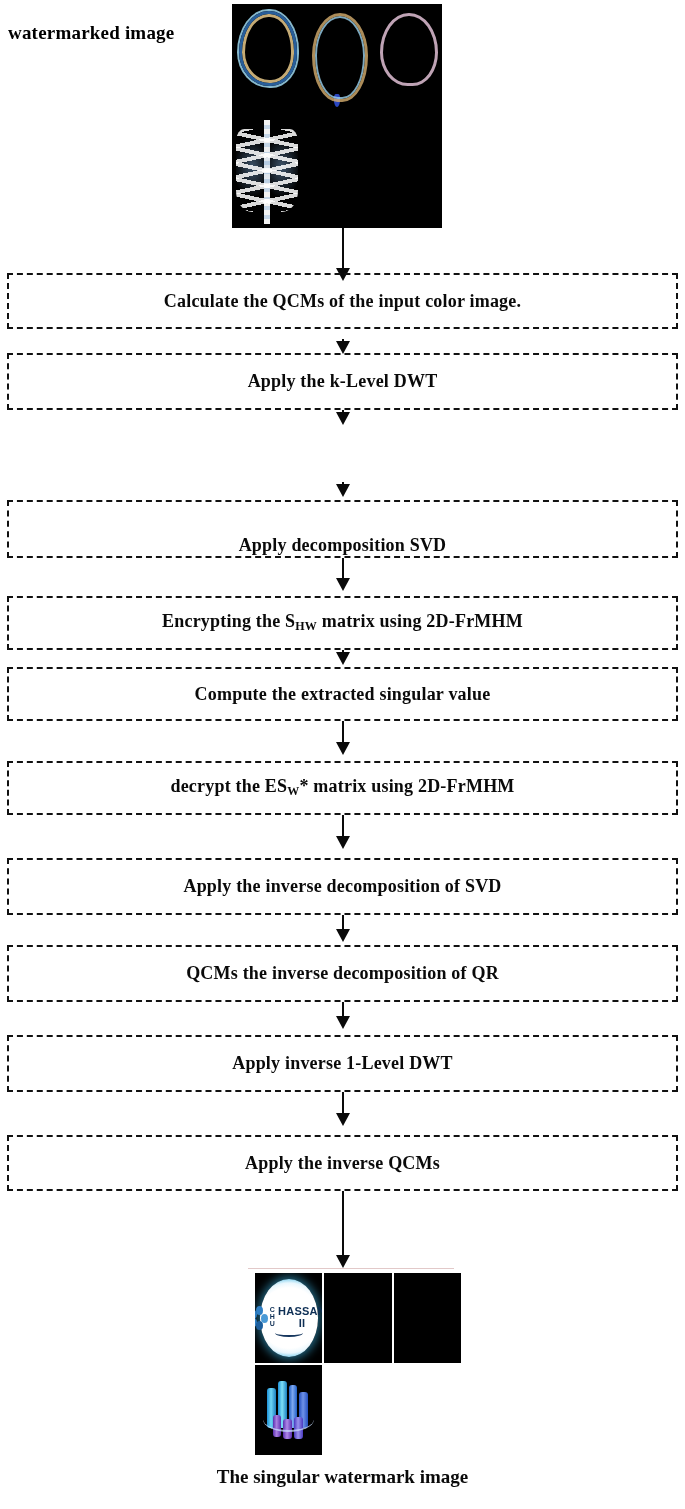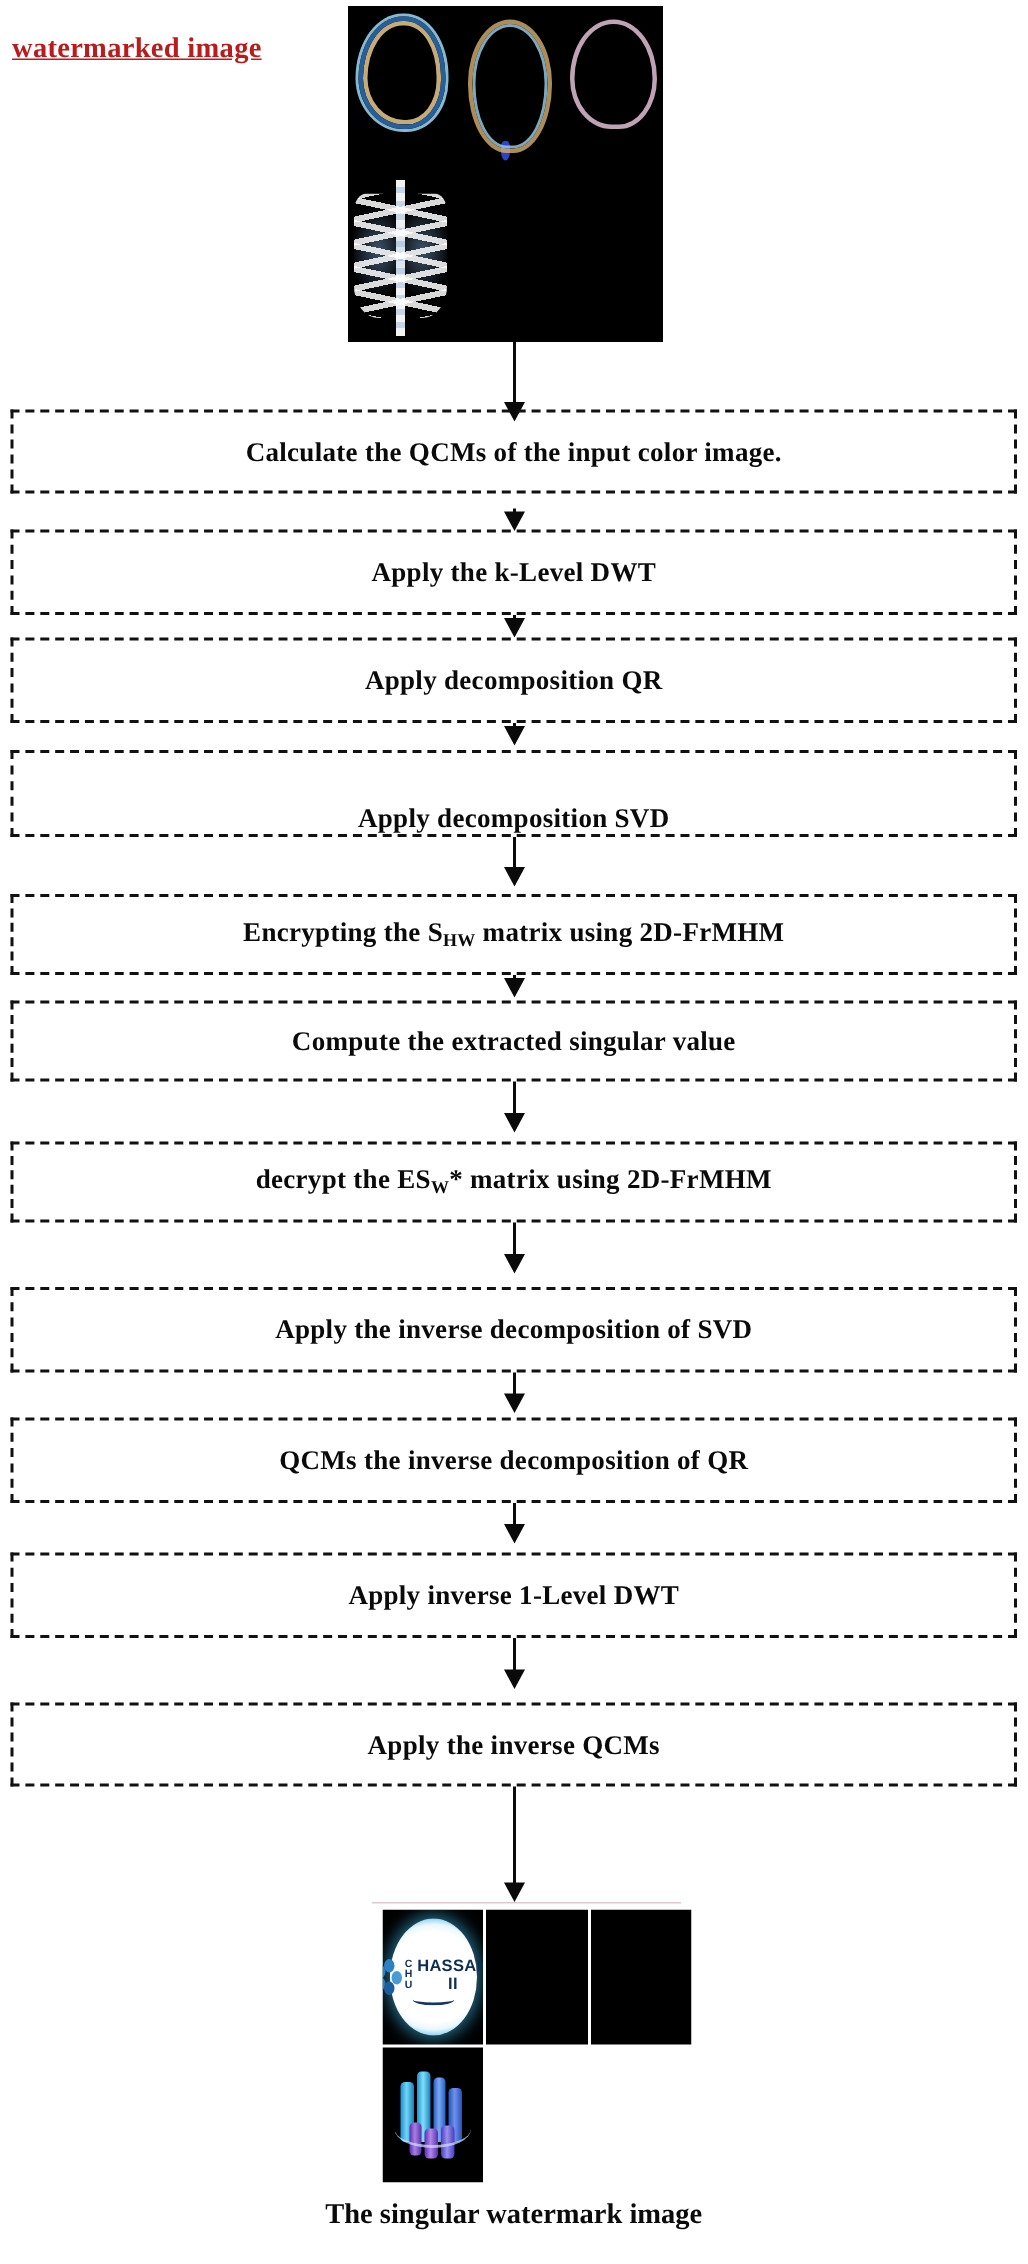--- a/index.html
+++ b/index.html
@@ -18,24 +18,23 @@
     overflow: hidden;
   }
 
   
   .side-caption {
     position: absolute;
     left: 8px;
     top: 22px;
     font-size: 19px;
     font-weight: bold;
-    color: #b91c1c;
+    color: #000000;
     letter-spacing: .2px;
     white-space: nowrap;
-    text-decoration: underline;
   }
 
   
   .img-grid {
     position: absolute;
     display: grid;
     grid-template-columns: 1fr 1fr 1fr;
     grid-template-rows: 1fr 1fr;
     background: #000;
     overflow: hidden;
@@ -282,23 +281,20 @@
   <div class="connector" style="top:339px; height:6px;"></div>
   <div class="arrowhead" style="top:341px;"></div>
 
   <div class="flow-box" style="top:353px; height:57px;">
     <span class="label">Apply the k-Level DWT</span>
   </div>
 
   <div class="connector" style="top:410px; height:6px;"></div>
   <div class="arrowhead" style="top:412px;"></div>
 
-  <div class="flow-box" style="top:425px; height:57px;">
-    <span class="label">Apply decomposition QR</span>
-  </div>
 
   <div class="connector" style="top:482px; height:7px;"></div>
   <div class="arrowhead" style="top:484px;"></div>
 
   <div class="flow-box" style="top:500px; height:58px;align-items:flex-end;">
     <span class="label">Apply decomposition SVD</span>
   </div>
 
   <div class="connector" style="top:558px; height:27px;"></div>
   <div class="arrowhead" style="top:578px;"></div>

